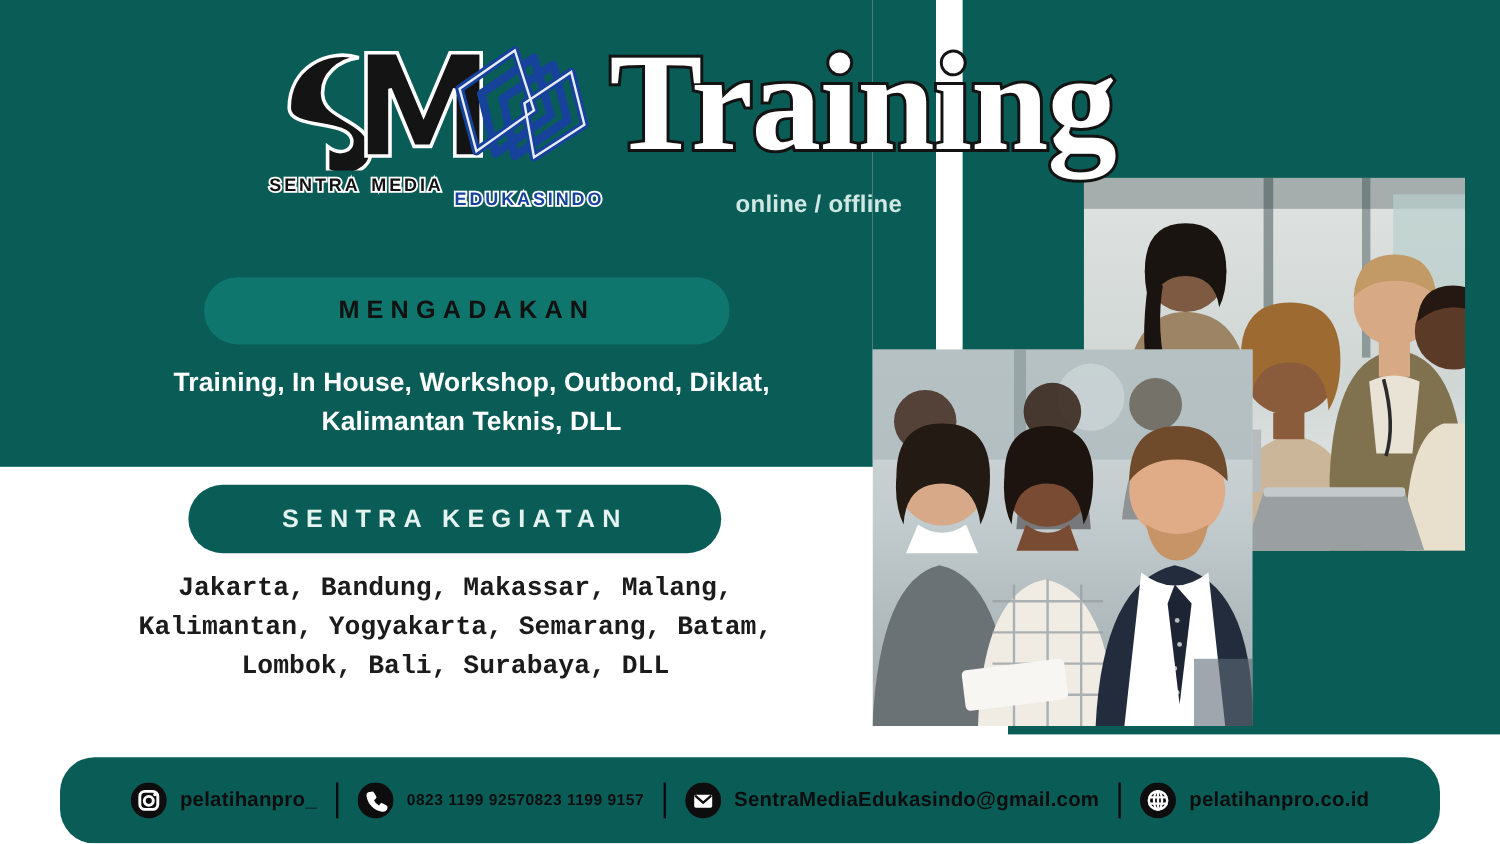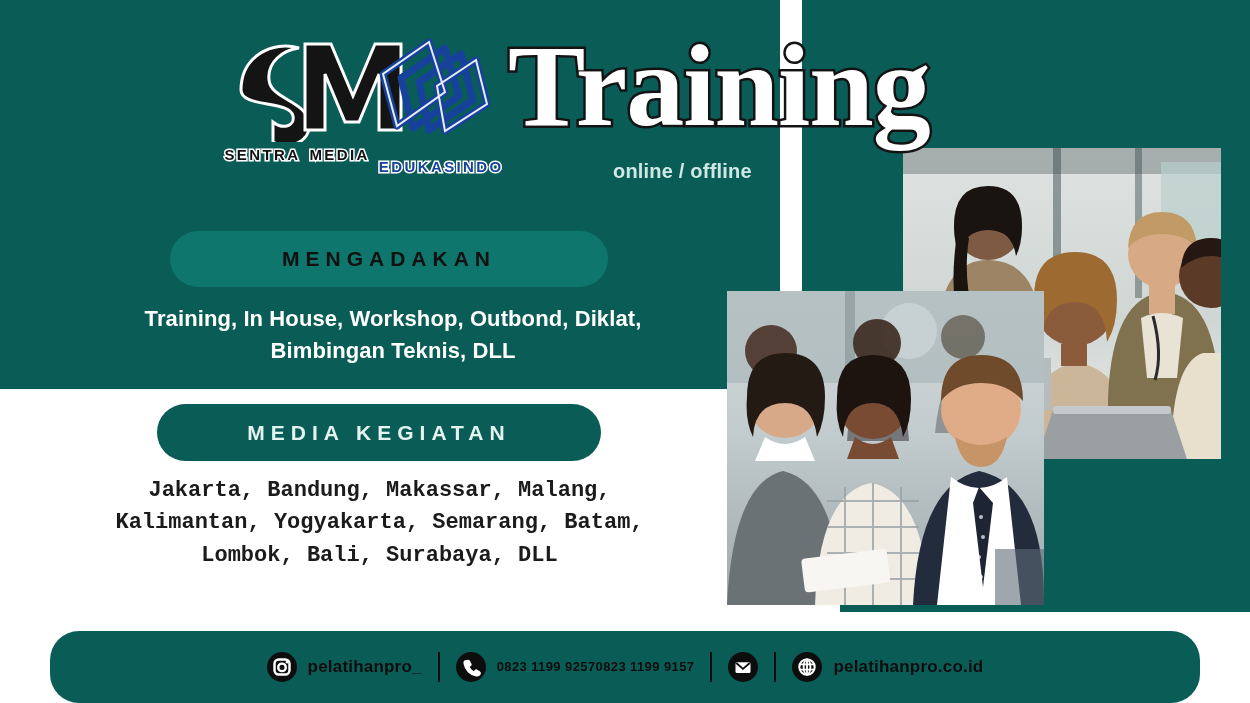--- a/index.html
+++ b/index.html
@@ -122,24 +122,24 @@
       <span class="lw-blue">EDUKASINDO</span>
     </div>
   </div>
 
   <div class="headline">Training</div>
   <div class="subline">online / offline</div>
 
   <div class="pill-white">
     <span>MENGADAKAN</span>
   </div>
-  <div class="list-mengadakan">Training, In House, Workshop, Outbond, Diklat, Bimbingan Teknis,  DLL</div>
+  <div class="list-mengadakan">Training, In House, Workshop, Outbond, Diklat, Kalimantan Teknis,  DLL</div>
 
   <div class="pill-teal">
-    <span>MEDIA KEGIATAN</span>
+    <span>SENTRA KEGIATAN</span>
   </div>
   <div class="list-lokasi">Jakarta, Bandung, Makassar, Malang, Kalimantan, Yogyakarta, Semarang, Batam, Lombok, Bali, Surabaya, DLL</div>
 
   <div class="photo photo-top">
     <svg viewBox="0 0 318 311" preserveAspectRatio="none">
       <defs>
         <linearGradient id="roomA" x1="0" y1="0" x2="0" y2="1">
           <stop offset="0%" stop-color="#dfe3e1"></stop>
             <stop offset="55%" stop-color="#cfd6d4"></stop>
             <stop offset="100%" stop-color="#eceeed"></stop>
@@ -274,20 +274,21 @@
     </div>
 
     <div class="fsep"></div>
 
     <div class="fitem">
       <svg class="ficon" viewBox="0 0 32 32">
         <circle cx="16" cy="16" r="16" fill="#0d0d0d"></circle>
         <rect x="8" y="11" width="16" height="11.5" rx="1.6" fill="#ffffff"></rect>
         <path d="M8.8 11.8 L16 18 L23.2 11.8" fill="none" stroke="#0d0d0d" stroke-width="2"></path>
       </svg>
+      <span class="ftext">SentraMediaEdukasindo@gmail.com</span>
     </div>
 
     <div class="fsep"></div>
 
     <div class="fitem">
       <svg class="ficon" viewBox="0 0 32 32">
         <circle cx="16" cy="16" r="16" fill="#0d0d0d"></circle>
         <circle cx="16" cy="16" r="8.2" fill="none" stroke="#ffffff" stroke-width="2.2"></circle>
         <ellipse cx="16" cy="16" rx="3.6" ry="8.2" fill="none" stroke="#ffffff" stroke-width="2"></ellipse>
         <path d="M7.9 13.2 h16.2 M7.9 18.8 h16.2 M16 7.8 v16.4" stroke="#ffffff" stroke-width="2"></path>

